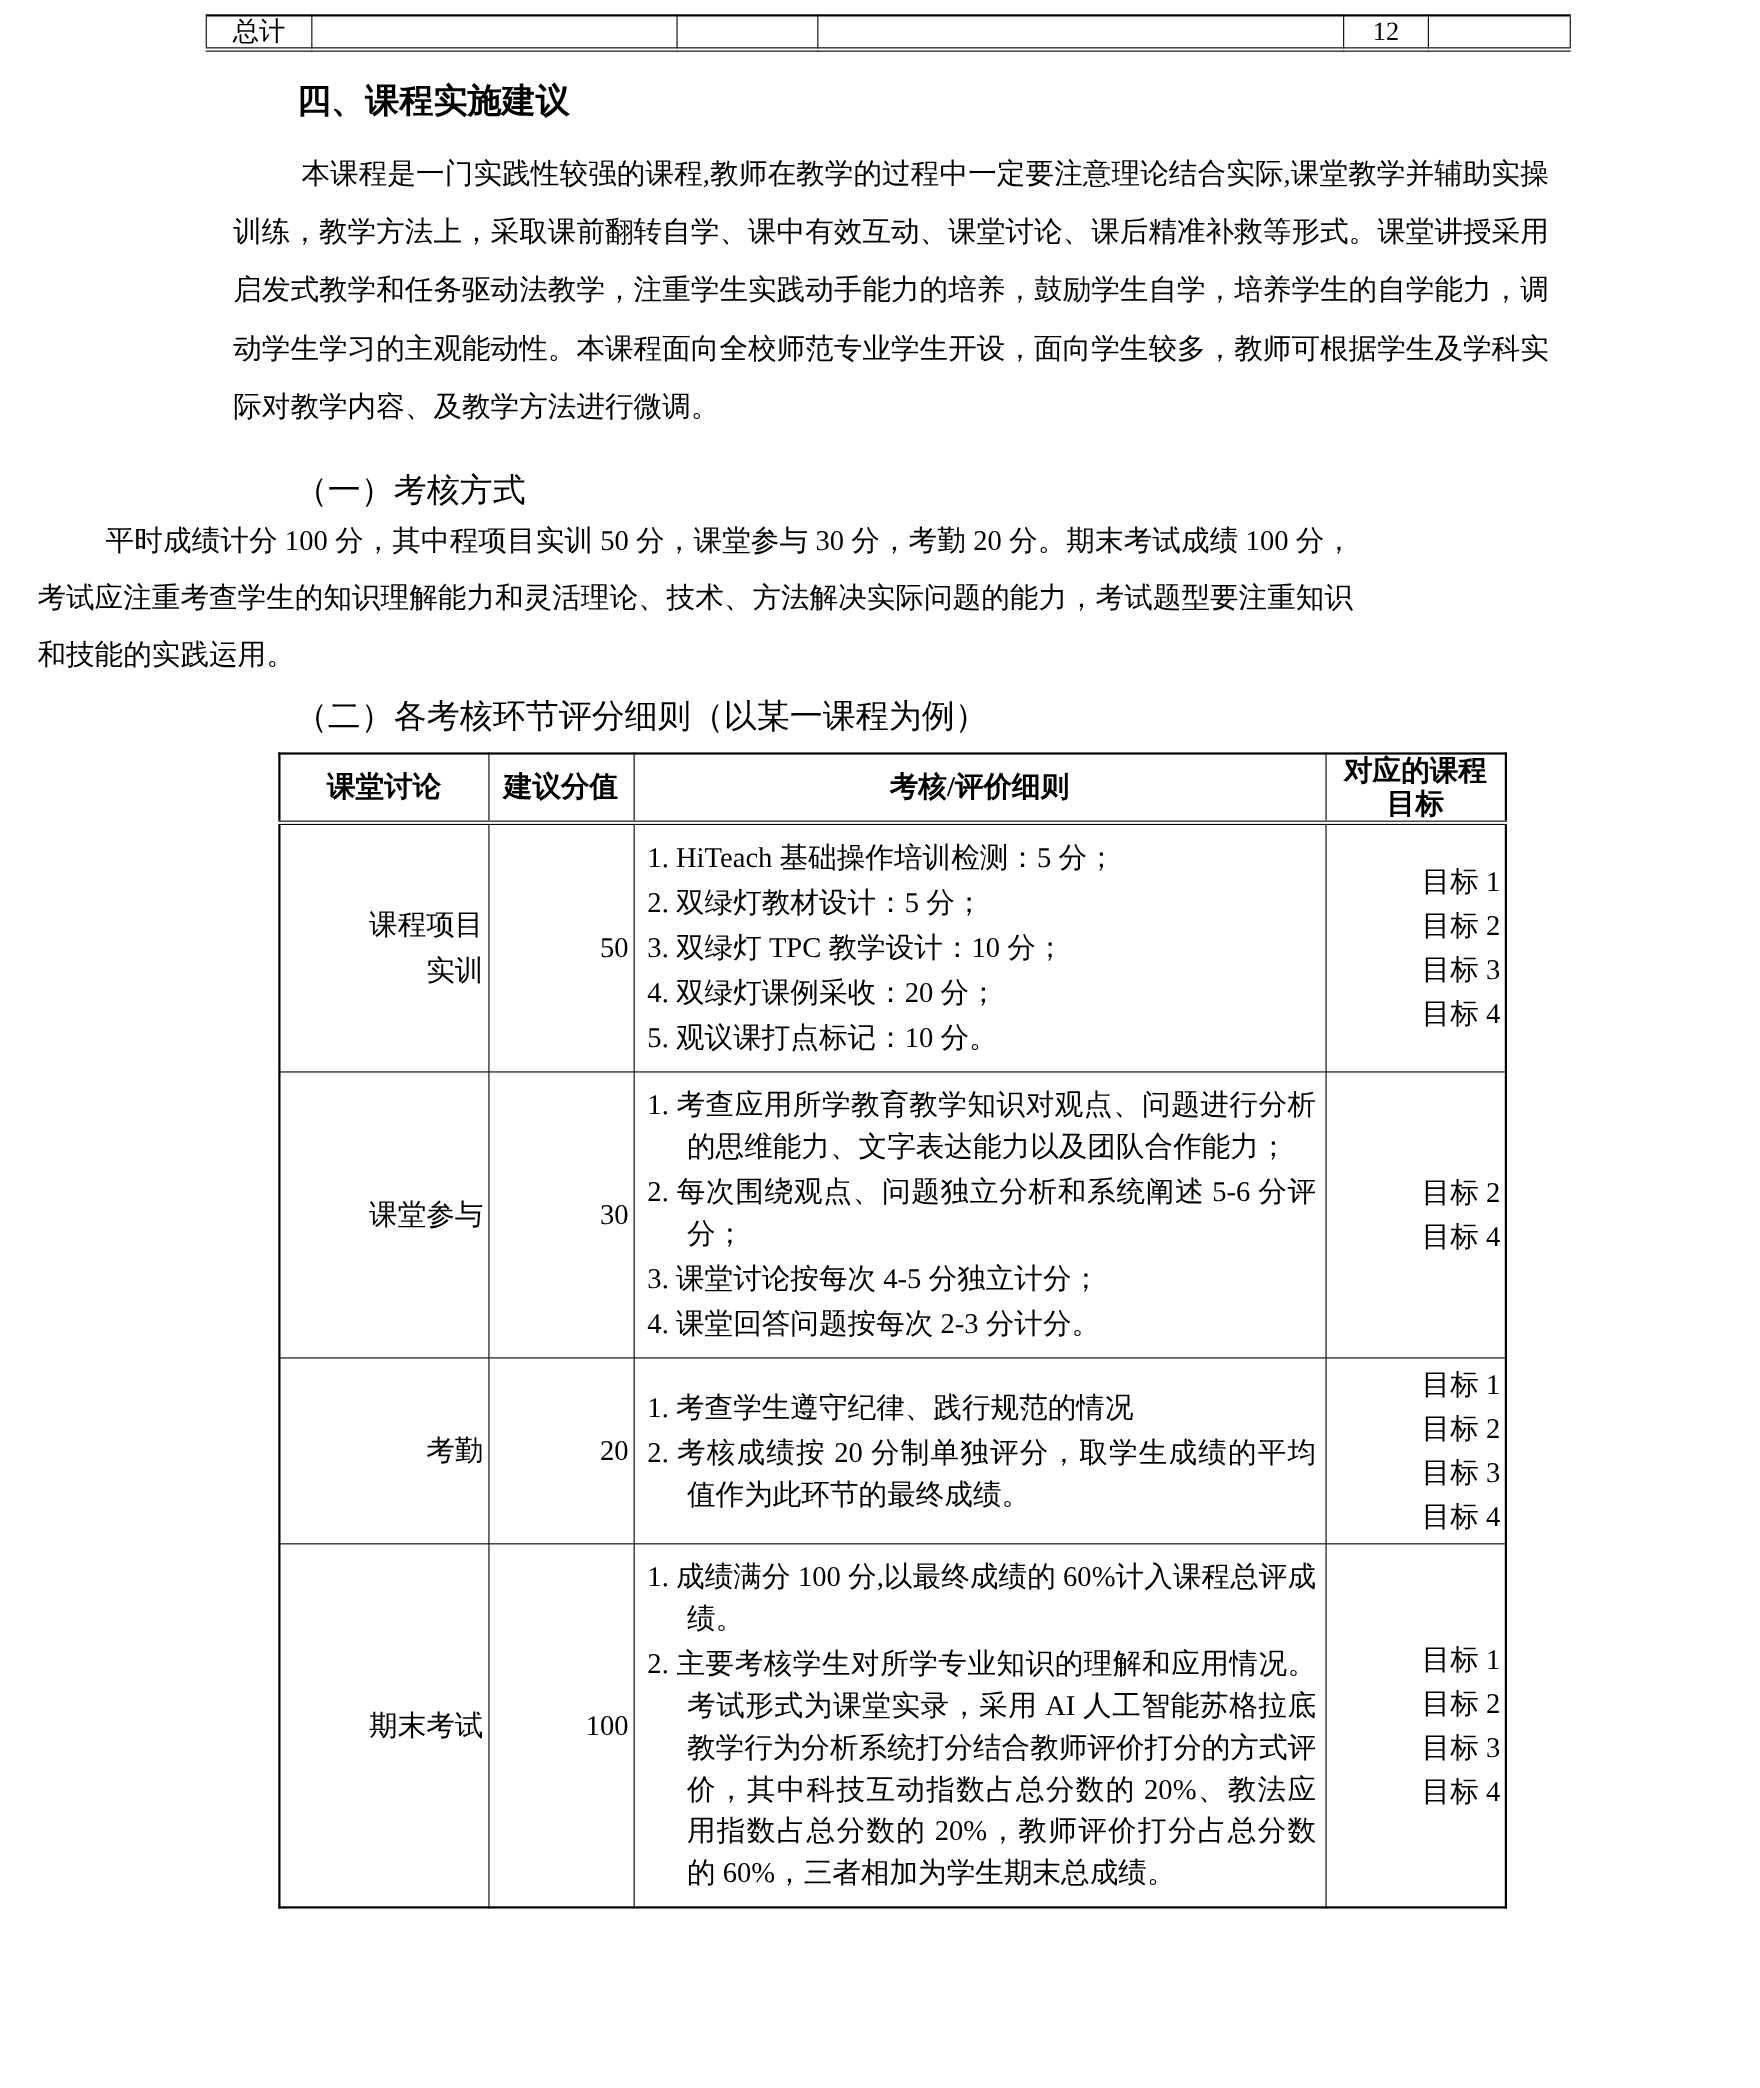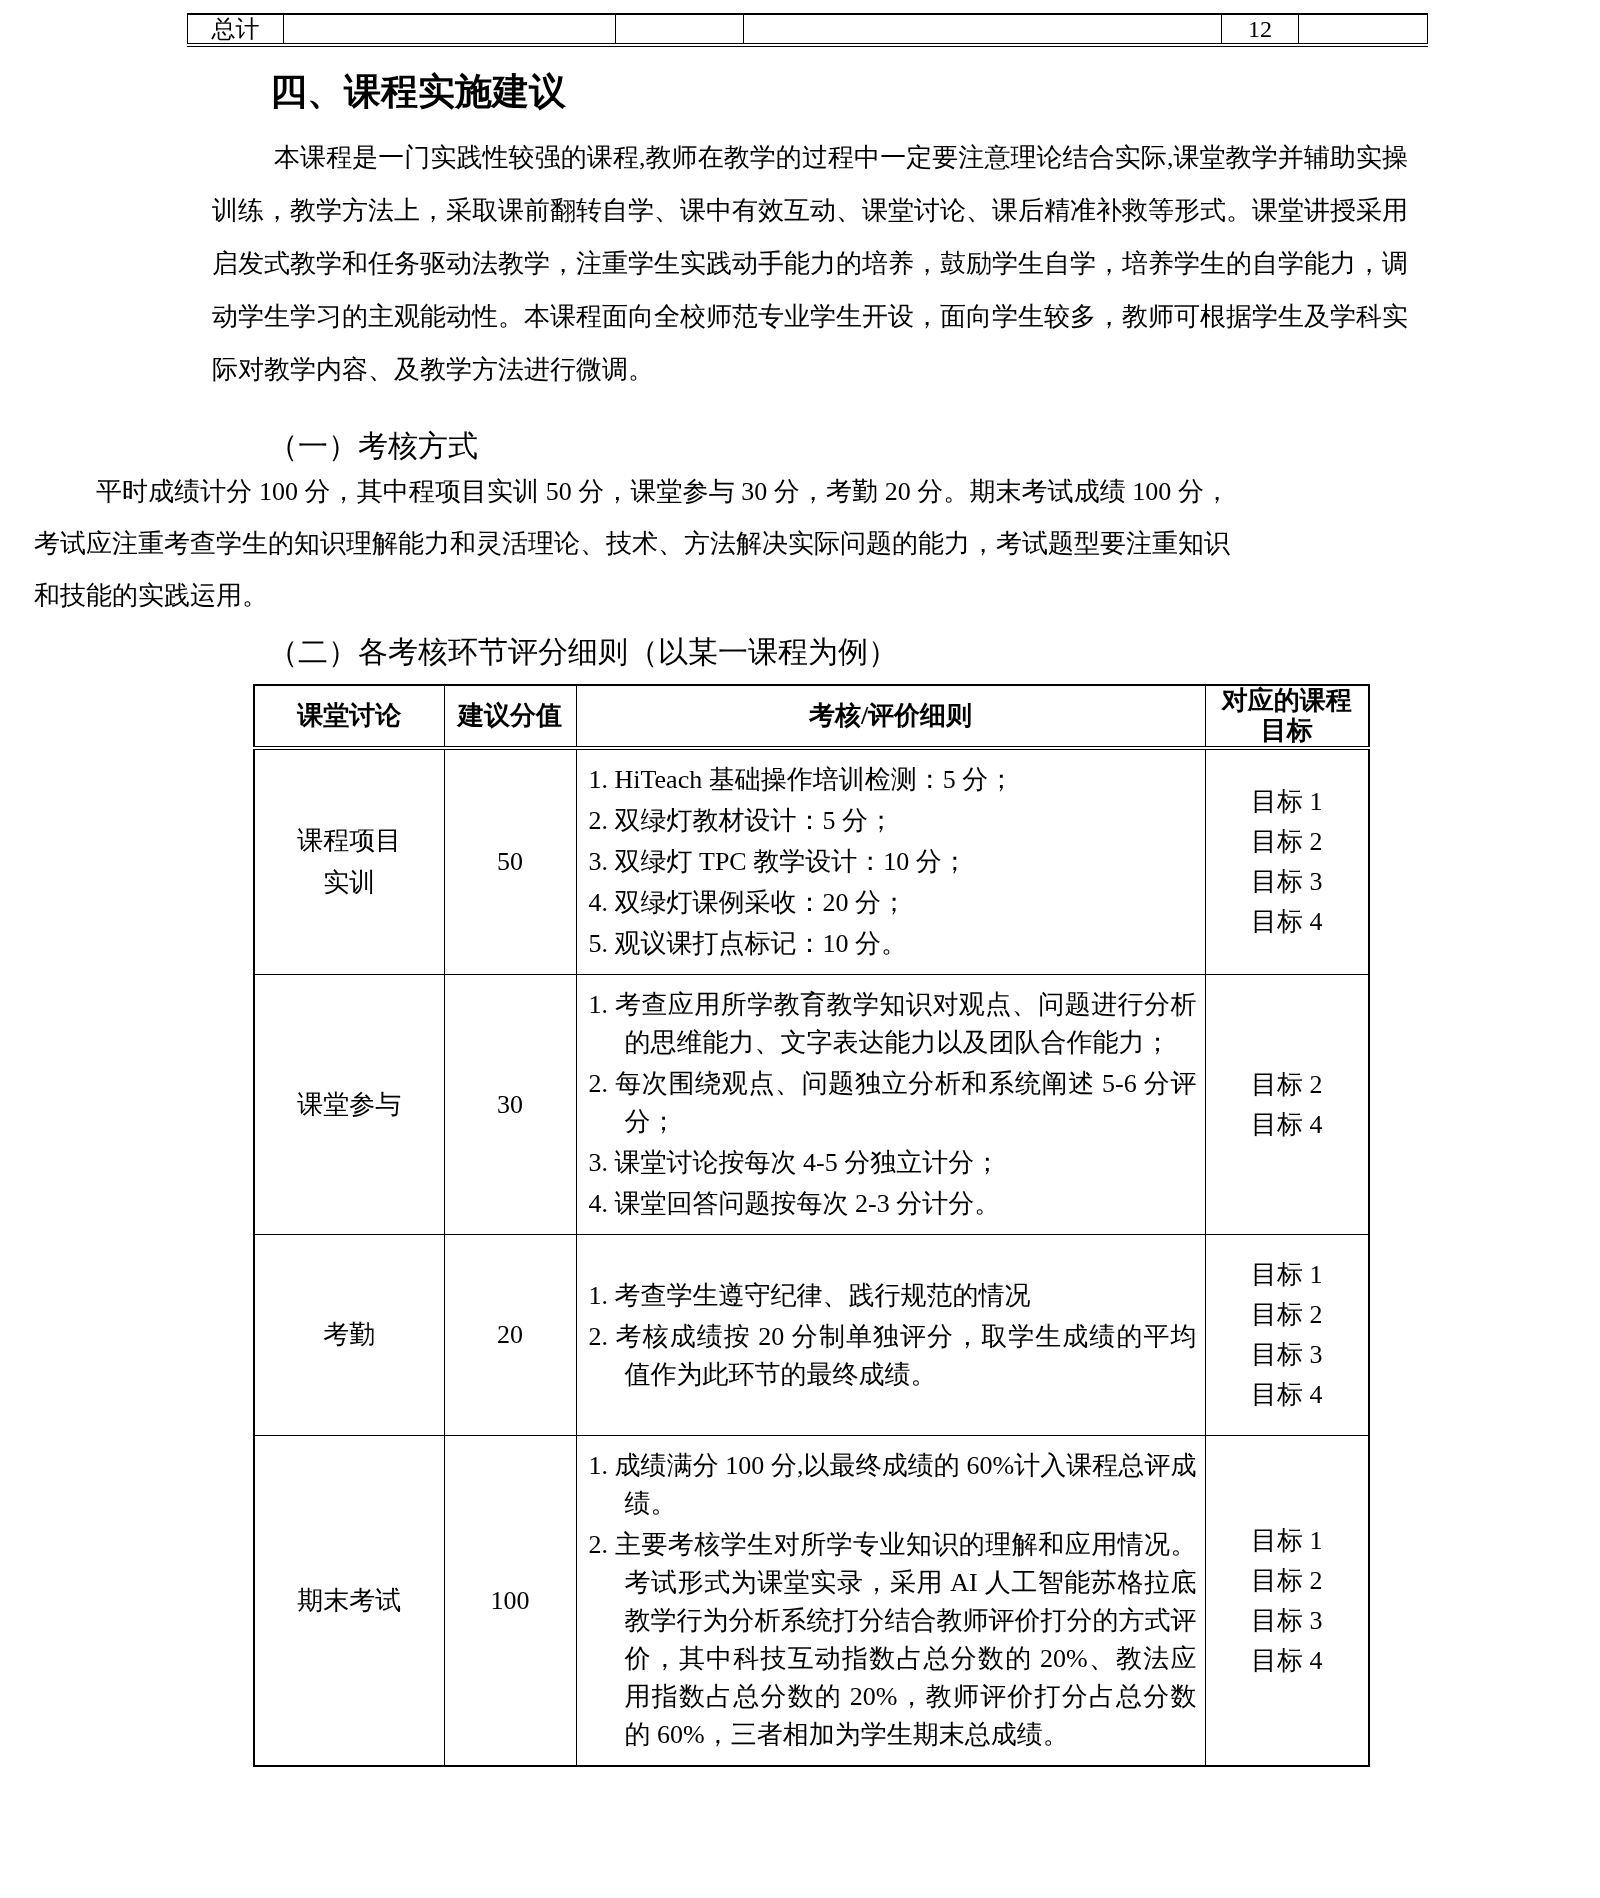--- a/index.html
+++ b/index.html
@@ -24,21 +24,21 @@
     height: 28px; font-size: 24px; text-align: center;
     padding: 0; line-height: 28px;
   }
   .top-table .tc1 { width: 96px; } .top-table .tc2 { width: 332px; }
   .top-table .tc3 { width: 128px; } .top-table .tc4 { width: 478px; }
   .top-table .tc5 { width: 77px; }  .top-table .tc6 { width: 129px; }
 
   
   .h-main {
     font-family: "Liberation Sans", "DejaVu Sans", sans-serif;
-    font-weight: bold; font-size: 37px; line-height: 38px;
+    font-weight: bold; font-size: 31px; line-height: 38px;
     margin: 26px 0 0 212px; width: 1196px;
     padding-left: 58px;
   }
   .h-main.h5 { margin-top: 16px; }
   .para {
     width: 1196px; margin: 20px 0 0 212px;
     font-size: 26px; line-height: 53px;
     text-align: justify; text-indent: 62px;
   }
   .para.p2 { margin-top: 24px; line-height: 52px; }
@@ -62,21 +62,21 @@
     border-bottom: 4px double #000;
     font-weight: bold; font-size: 26px; height: 62px;
     text-align: center; vertical-align: middle; line-height: 30px;
     padding: 0 6px;
   }
   .grade-table tbody td { font-size: 26px; vertical-align: middle; }
   .grade-table tbody tr:nth-child(1) { height: 210px; }
   .grade-table tbody tr:nth-child(2) { height: 214px; }
   .grade-table tbody tr:nth-child(3) { height: 156px; }
   .grade-table tbody tr:nth-child(4) { height: 284px; }
-  .cell-name, .cell-score, .cell-targets { text-align: center; padding: 20px; }
+  .cell-name, .cell-score, .cell-targets { text-align: right; padding: 4px; }
   .name-line { line-height: 42px; }
   .score-val { line-height: 30px; }
   .cell-criteria { padding: 8px 8px 8px 12px; }
   .item {
     padding-left: 36px; text-indent: -36px;
     line-height: 38px; margin: 3px 0;
     text-align: justify;
   }
   .target-line { line-height: 40px; }
 </style>

